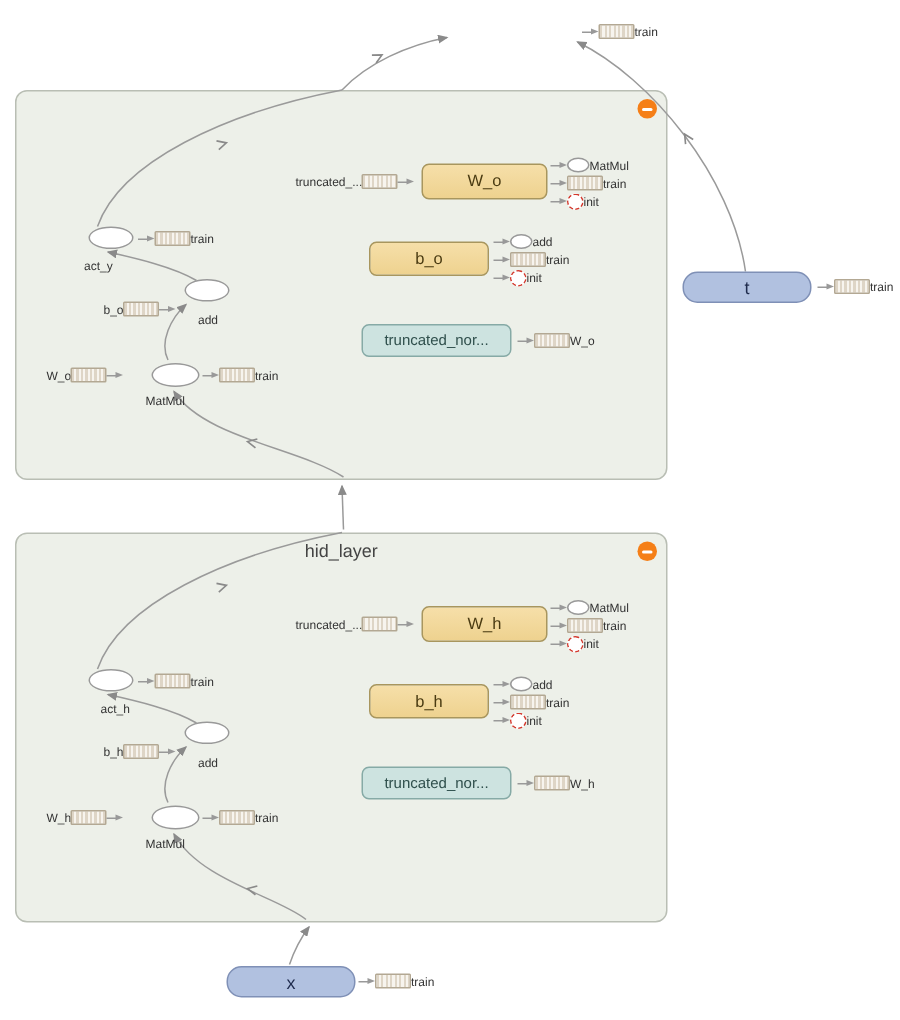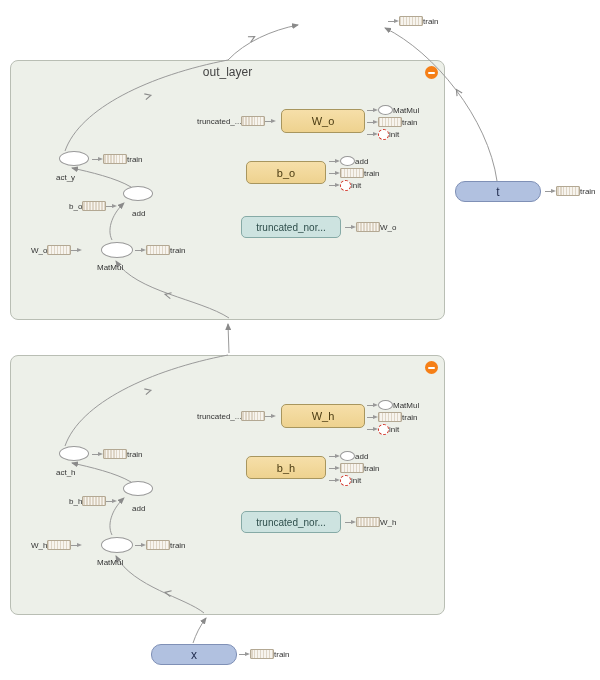--- a/index.html
+++ b/index.html
@@ -51,21 +51,20 @@
   .arrow::before { content:""; position:absolute; left:0; top:3px; width:7px; height:1px; background:#999; }
   .arrow::after  { content:""; position:absolute; left:6px; top:1px; width:0; height:0;
                    border-left:5px solid #999; border-top:2.5px solid transparent; border-bottom:2.5px solid transparent; }
 </style>
 </head>
 <body>
 
 <div class="canvas">
 
   <div class="ns-box" style="left:10px; top:60px;">
-    <div class="ns-title">out_layer</div>
     <div class="collapse-btn">
       <span class="minus-glyph"></span>
     </div>
 
     <div class="port-row" style="left:186px; top:55px;">
       <span class="port-label">truncated_...</span>
       <span class="summary-icon"></span>
       <span class="arrow"></span>
     </div>
     <div class="node big-op" style="left:270px; top:48px;">
@@ -139,20 +138,21 @@
       <span class="arrow"></span>
     </div>
     <div class="port-row" style="left:124px; top:184px;">
       <span class="arrow"></span>
       <span class="summary-icon"></span>
       <span class="port-label">train</span>
     </div>
   </div>
 
   <div class="ns-box" style="left:10px; top:355px;">
+    <div class="ns-title">hid_layer</div>
     <div class="collapse-btn">
       <span class="minus-glyph"></span>
     </div>
 
     <div class="port-row" style="left:186px; top:55px;">
       <span class="port-label">truncated_...</span>
       <span class="summary-icon"></span>
       <span class="arrow"></span>
     </div>
     <div class="node big-op" style="left:270px; top:48px;">
@@ -195,21 +195,21 @@
 
     <div class="node trunc-node" style="left:230px; top:155px;">
       <span>truncated_nor...</span>
     </div>
     <div class="port-row" style="left:334px; top:161px;">
       <span class="arrow"></span>
       <span class="summary-icon"></span>
       <span class="port-label">W_h</span>
     </div>
 
-    <div class="op-label" style="left:45px; top:80px;">act_h</div>
+    <div class="op-label" style="left:56px; top:80px;">act_h</div>
     <div class="node op-ellipse" style="left:48px; top:90px; width:30px; height:15px;"></div>
     <div class="port-row" style="left:81px; top:93px;">
       <span class="arrow"></span>
       <span class="summary-icon"></span>
       <span class="port-label">train</span>
     </div>
 
     <div class="op-label" style="left:121px; top:116px;">add</div>
     <div class="node op-ellipse" style="left:112px; top:125px; width:30px; height:15px;"></div>
     <div class="port-row" style="left:58px; top:140px;">

